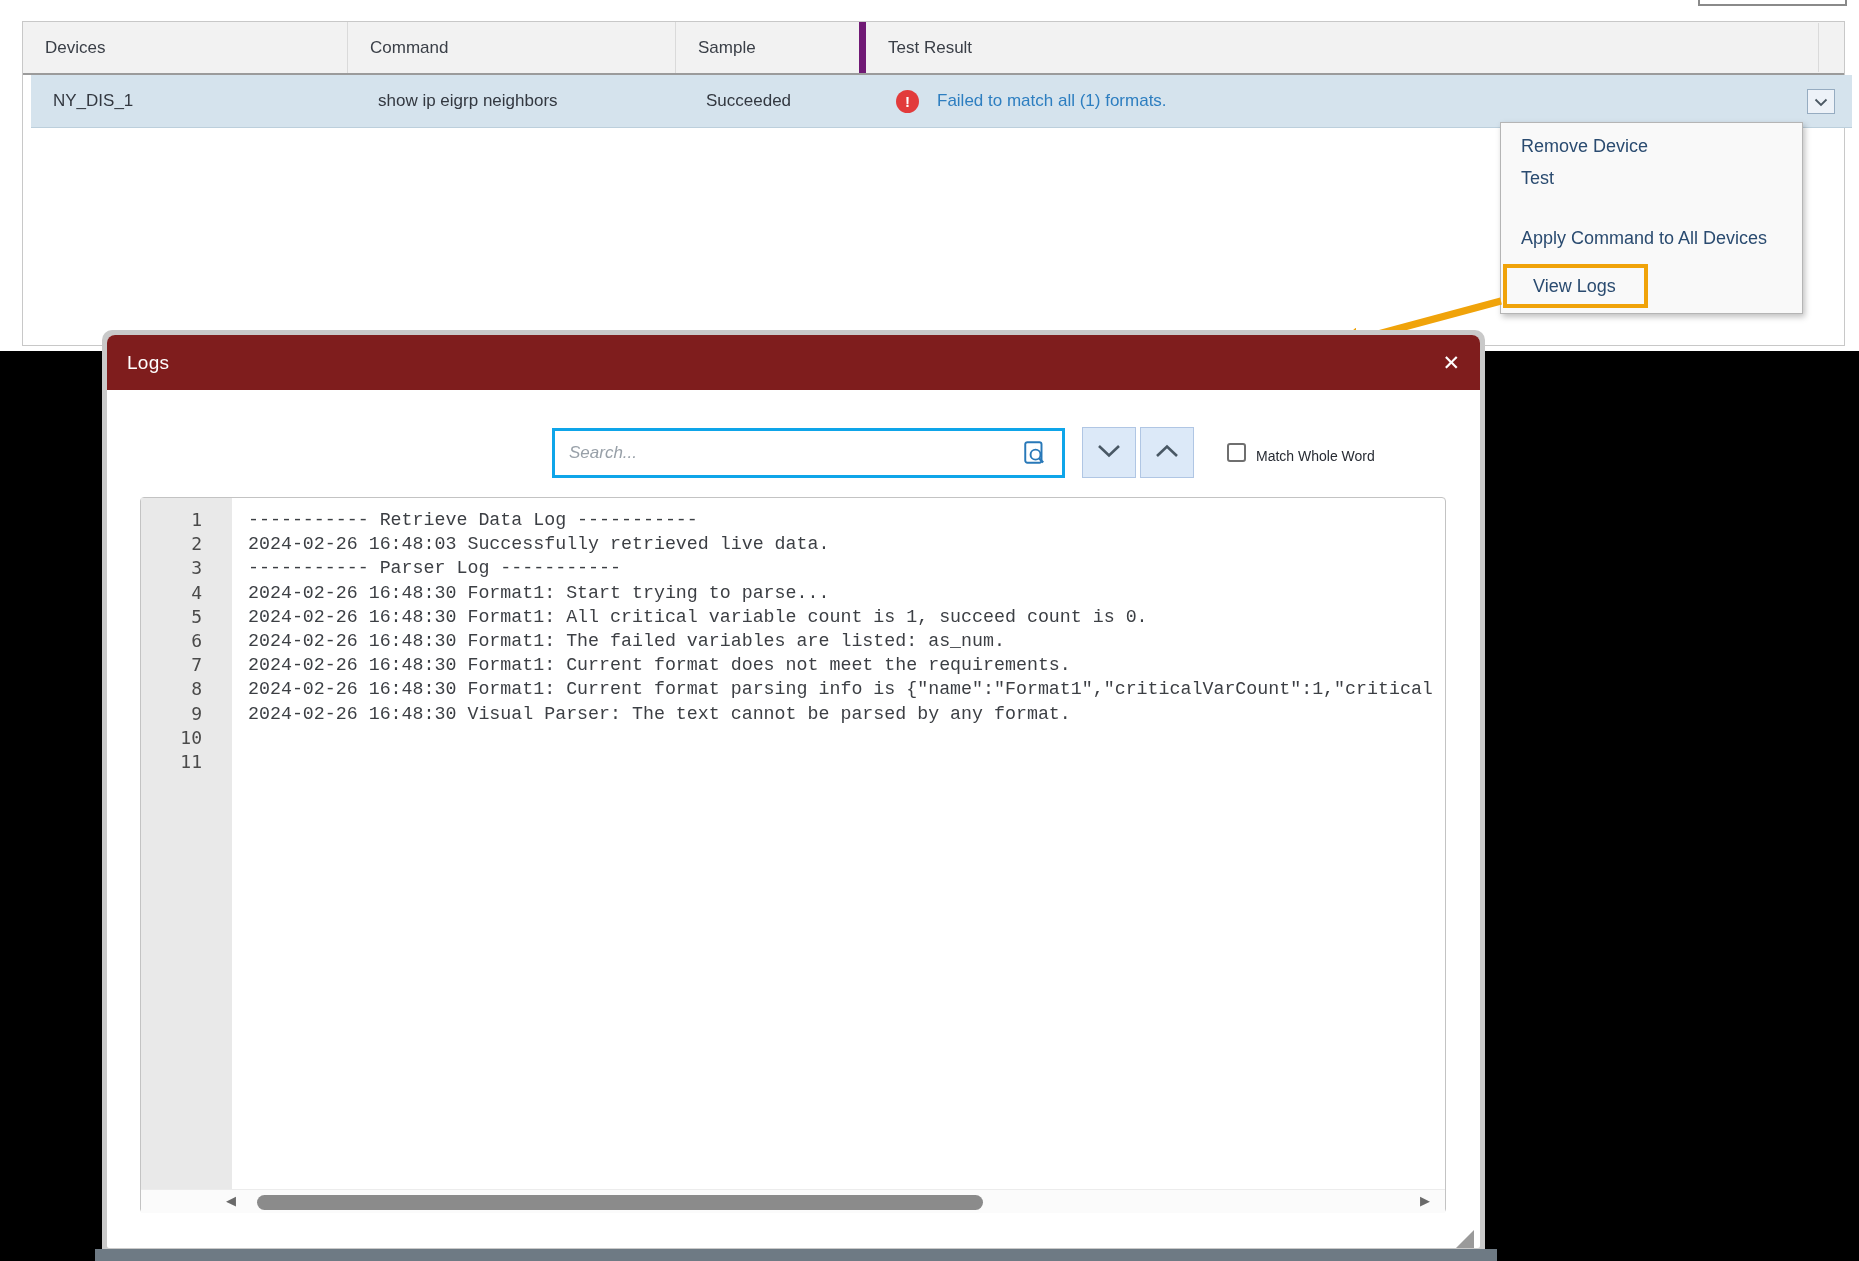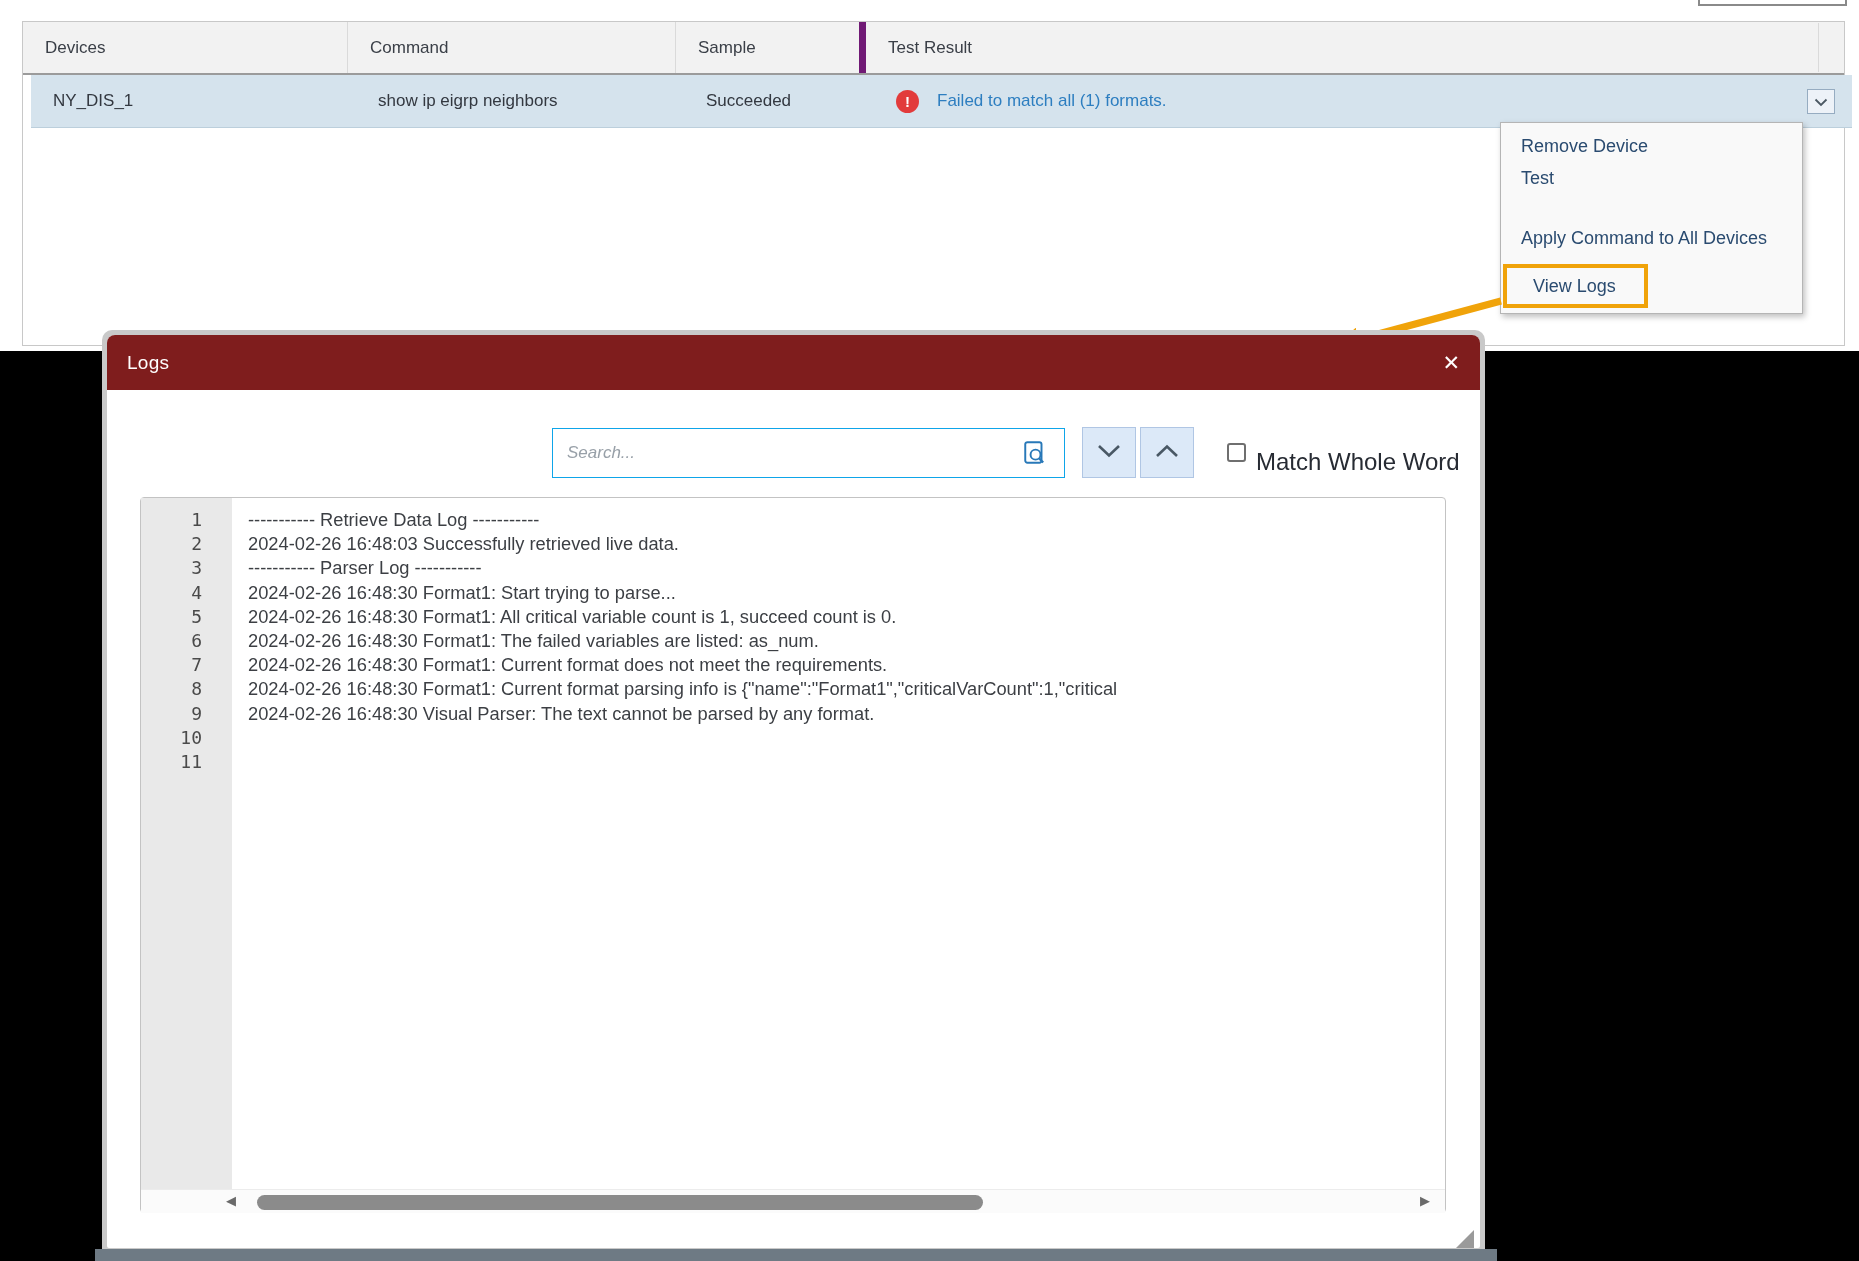--- a/index.html
+++ b/index.html
@@ -47,42 +47,42 @@
 
   
   .dlg-frame{left:102px;top:330px;width:1383px;height:923px;background:#c9c9c9;border-radius:10px 10px 4px 4px;}
   .dlg{left:107px;top:335px;width:1373px;height:913px;background:#ffffff;border-radius:8px 8px 2px 2px;}
   .dlg-header{left:107px;top:335px;width:1373px;height:55px;background:#7f1d1d;border-radius:8px 8px 0 0;
               display:flex;align-items:center;}
   .dlg-title{padding-left:20px;font-size:19px;color:#ffffff;letter-spacing:0.3px;}
   .dlg-close{position:absolute;right:20px;top:0;height:55px;display:flex;align-items:center;
              color:#ffffff;font-size:21px;cursor:pointer;}
 
-  .search-input{left:552px;top:428px;width:513px;height:50px;box-sizing:border-box;border:1px solid #0ea5e9;
+  .search-input{left:552px;top:428px;width:513px;height:50px;box-sizing:border-box;border:3px solid #0ea5e9;
                 background:#fff;padding:0 37px 0 14px;font-size:17px;font-style:italic;color:#6d28d9;
                 font-family:"Liberation Sans",sans-serif;outline:none;}
   .search-input::placeholder{color:#98a0a8;font-style:italic;}
   .search-doc-icon{left:1022px;top:440px;width:26px;height:26px;cursor:pointer;}
   .nav-btn{width:54px;height:51px;background:#dce9f8;border:1px solid #b0c6e4;box-sizing:border-box;
            display:flex;align-items:center;justify-content:center;cursor:pointer;}
   .btn-down{left:1082px;top:427px;}
   .btn-up{left:1140px;top:427px;}
   .mww-checkbox{left:1227px;top:443px;width:19px;height:19px;appearance:none;-webkit-appearance:none;
                 border:2px solid #6f6f6f;border-radius:3px;background:#fff;margin:0;cursor:pointer;}
-  .mww-label{left:1256px;top:448px;font-size:24px;color:#272b33;cursor:pointer;}
+  .mww-label{left:1256px;top:448px;font-size:14px;color:#272b33;cursor:pointer;}
 
   
   .log-box{left:140px;top:497px;width:1306px;height:716px;border:1px solid #c3c3c3;border-radius:4px;
            background:#fff;box-sizing:border-box;overflow:hidden;}
   .gutter{left:141px;top:498px;width:91px;height:714px;background:#e9e9e9;box-sizing:border-box;
           padding-top:10px;text-align:right;}
   .gutter .ln{padding-right:30px;font-family:"DejaVu Sans Mono",monospace;font-size:18px;
               line-height:24.2px;color:#4a4a4a;}
   .log-text{left:248px;top:498px;width:1195px;height:700px;padding-top:10px;overflow:hidden;}
-  .log-line{font-family:Liberation Sans, sans-serif;font-size:18.3px;line-height:24.2px;
+  .log-line{font-family:Liberation Mono, monospace;font-size:18.3px;line-height:24.2px;
             color:#3c3f44;white-space:pre;}
   .hscroll{left:141px;top:1189px;width:1304px;height:23px;background:#fbfbfb;border-top:1px solid #ececec;}
   .hscroll-left{left:226px;top:1193px;width:16px;height:16px;color:#6a6a6a;font-size:13px;cursor:pointer;}
   .hscroll-right{left:1420px;top:1193px;width:16px;height:16px;color:#6a6a6a;font-size:13px;cursor:pointer;}
   .hscroll-thumb{left:257px;top:1195px;width:726px;height:15px;background:#8b8b8b;border-radius:8px;cursor:pointer;}
   .resize-grip{left:1456px;top:1230px;width:0;height:0;cursor:nwse-resize;
                border-left:18px solid transparent;border-bottom:18px solid #9a9a9a;}
   .bottom-band{left:95px;top:1249px;width:1402px;height:12px;background:#6e7a84;}
 </style>
 </head>

